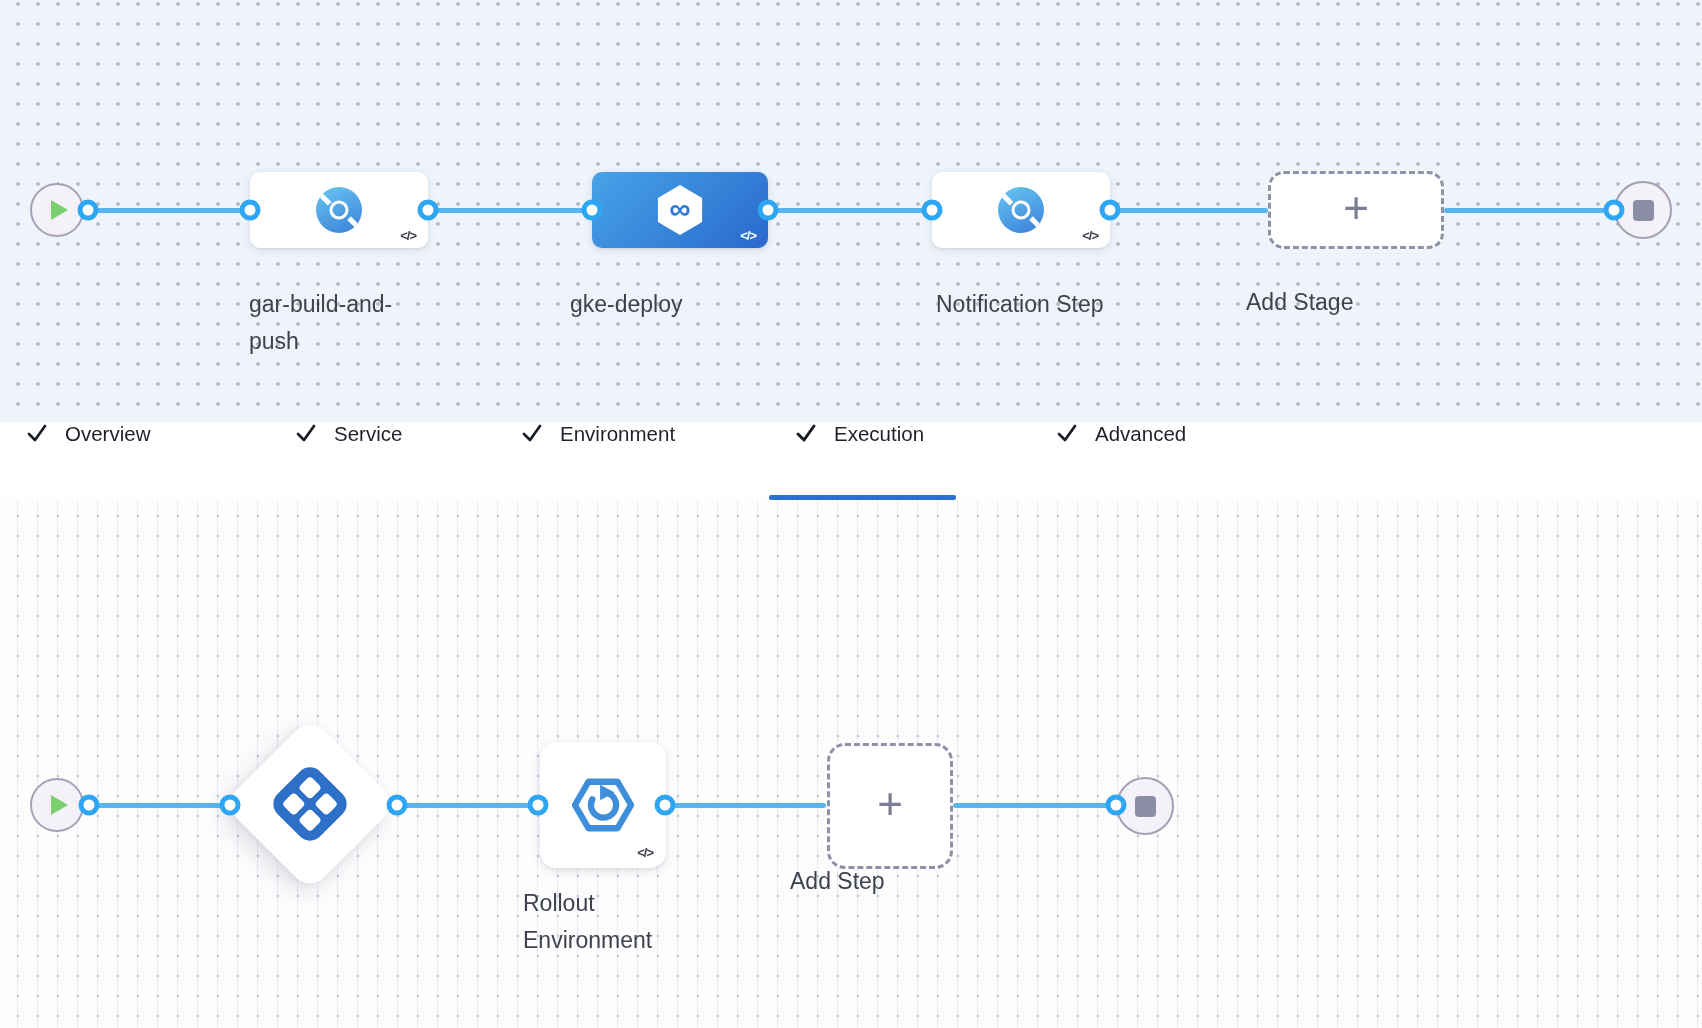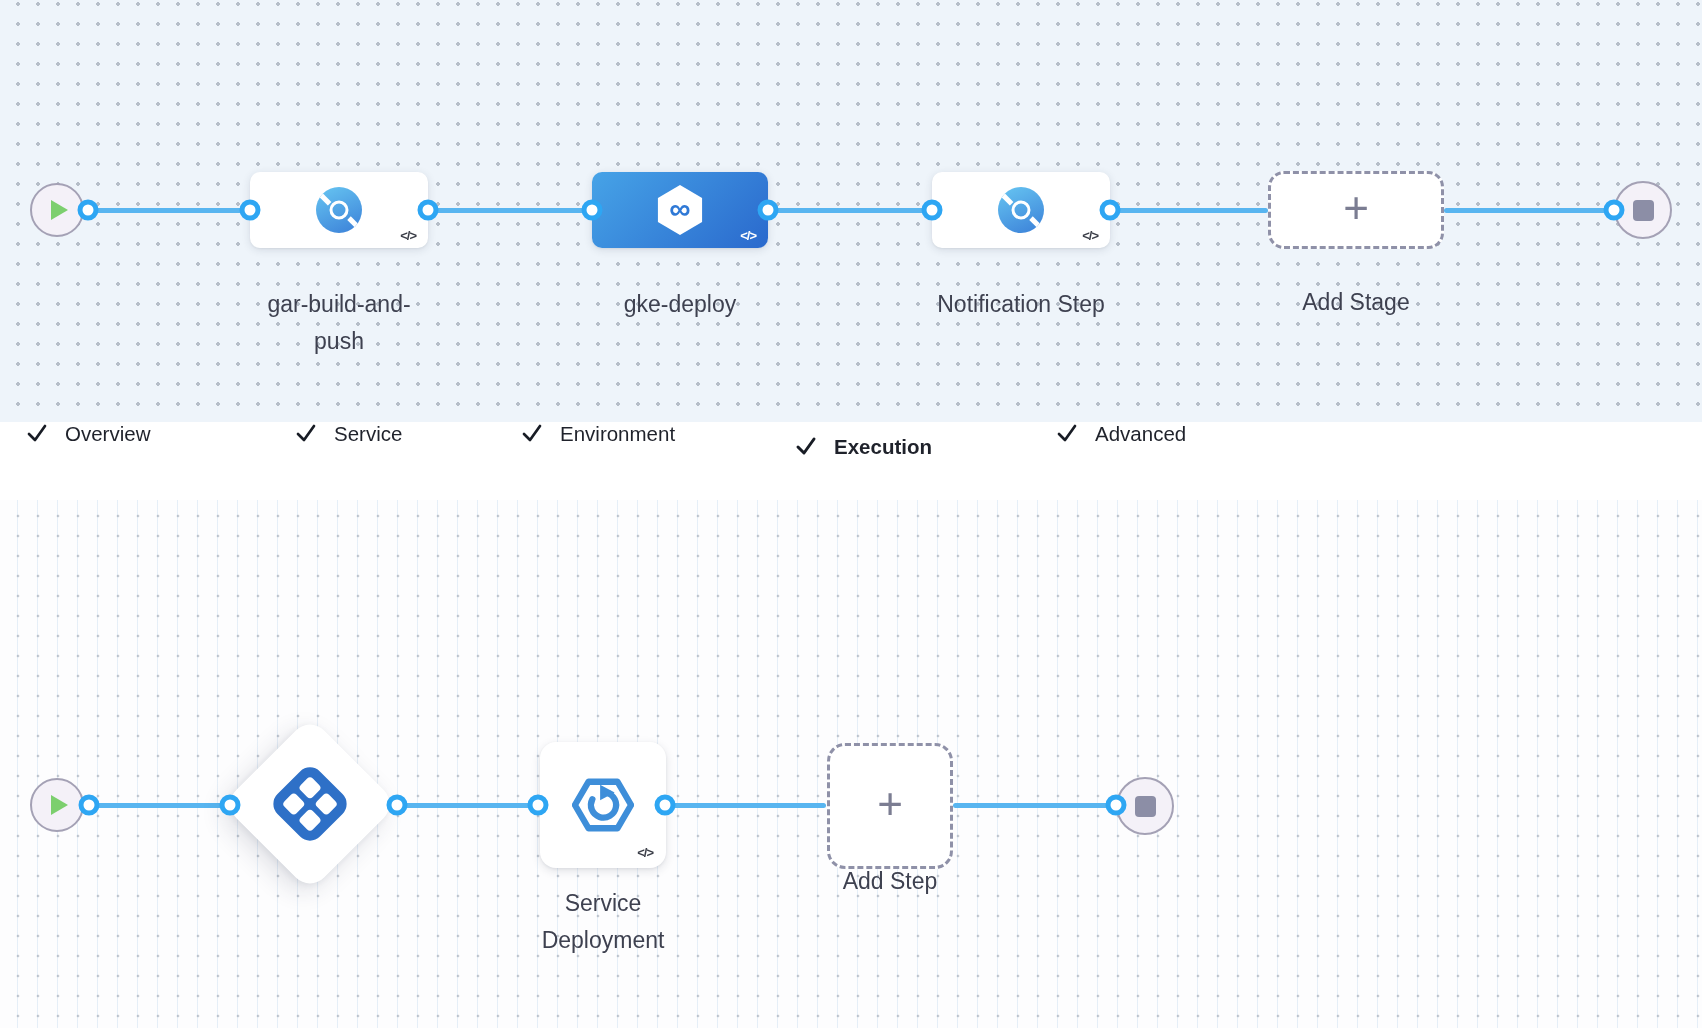--- a/index.html
+++ b/index.html
@@ -56,41 +56,41 @@
     justify-content:center;
     clip-path:polygon(50% 0%,98% 26%,98% 74%,50% 100%,2% 74%,2% 26%);}
   .hex-icon span{font-size:30px;font-weight:700;color:#2f79d6;line-height:1;margin-top:-3px;}
 
   
   .add-box{position:absolute;background:#fff;border:3px dashed #8f91a8;box-sizing:border-box;
     display:flex;align-items:center;justify-content:center;cursor:pointer;}
   .add-box .plus{font-size:44px;font-weight:300;line-height:1;color:#7b7d92;margin-top:-4px;}
 
   
-  .node-label{position:absolute;text-align:center;font-size:23px;line-height:37px;
+  .node-label{position:absolute;font-size:23px;line-height:37px;
     color:#3e4150;overflow-wrap:anywhere;}
 
   
   .diamond-node{position:absolute;background:#fff;border-radius:20px;transform:rotate(45deg);
     box-shadow:0 10px 24px rgba(40,50,80,.14),0 2px 6px rgba(40,50,80,.08);
     display:flex;align-items:center;justify-content:center;}
   .approval-icon{width:60px;height:60px;background:#2e70c7;border-radius:14px;
     display:grid;grid-template-columns:1fr 1fr;gap:6px;padding:10px;box-sizing:border-box;}
   .approval-icon div{background:#fff;border-radius:4px;}
 
   
   .step-card{position:absolute;background:#fff;border-radius:16px;
     box-shadow:0 3px 10px rgba(35,45,70,.13),0 1px 3px rgba(35,45,70,.07);
     display:flex;align-items:center;justify-content:center;}
 
   
   .tabbar{position:absolute;left:0;top:422px;width:1702px;height:78px;background:#fff;}
   .tab{position:absolute;top:0;height:100%;display:flex;align-items:flex-start;gap:17px;
     font-size:20.5px;color:#1f222b;cursor:pointer;white-space:nowrap;}
-  .tab.active{font-weight:700;margin-top:13px;}
+  .tab.active{font-weight:400;}
   .tab.active::after{content:"";position:absolute;left:-26px;right:-32px;bottom:0;height:5px;
     background:#2b6fd6;border-radius:2px;}
   .tab svg{flex:0 0 auto;}
 </style>
 </head>
 <body>
 
 <div class="stage-canvas">
 
   <div class="edge" style="left:88px;top:208px;width:162px"></div>
@@ -221,15 +221,15 @@
     <div class="stop"></div>
   </div>
 
   <div class="cdot" style="left:89px;top:305px"></div>
   <div class="cdot" style="left:230px;top:305px"></div>
   <div class="cdot" style="left:397px;top:305px"></div>
   <div class="cdot" style="left:538px;top:305px"></div>
   <div class="cdot" style="left:665px;top:305px"></div>
   <div class="cdot" style="left:1116px;top:305px"></div>
 
-  <div class="node-label" style="left:523px;top:385px;width:160px">Service Deployment</div>
+  <div class="node-label" style="left:523px;top:385px;width:160px">Rollout Environment</div>
   <div class="node-label" style="left:790px;top:363px;width:200px">Add Step</div>
 </div>
 
 </body></html>

